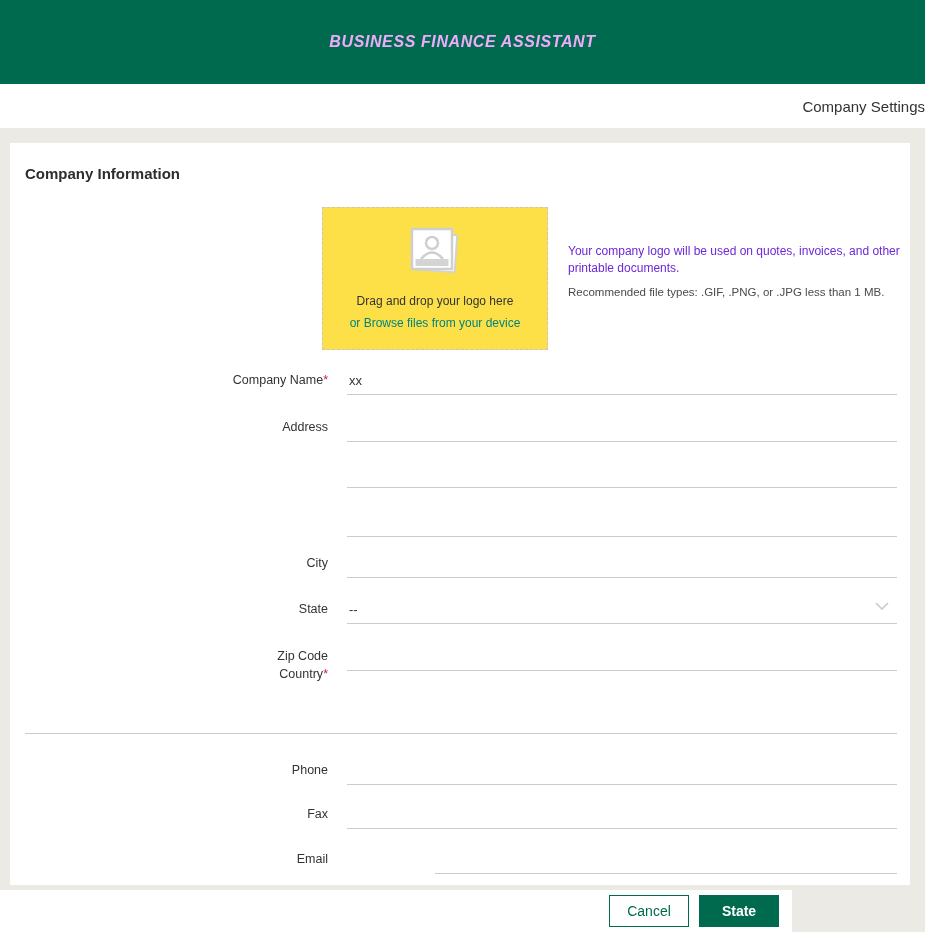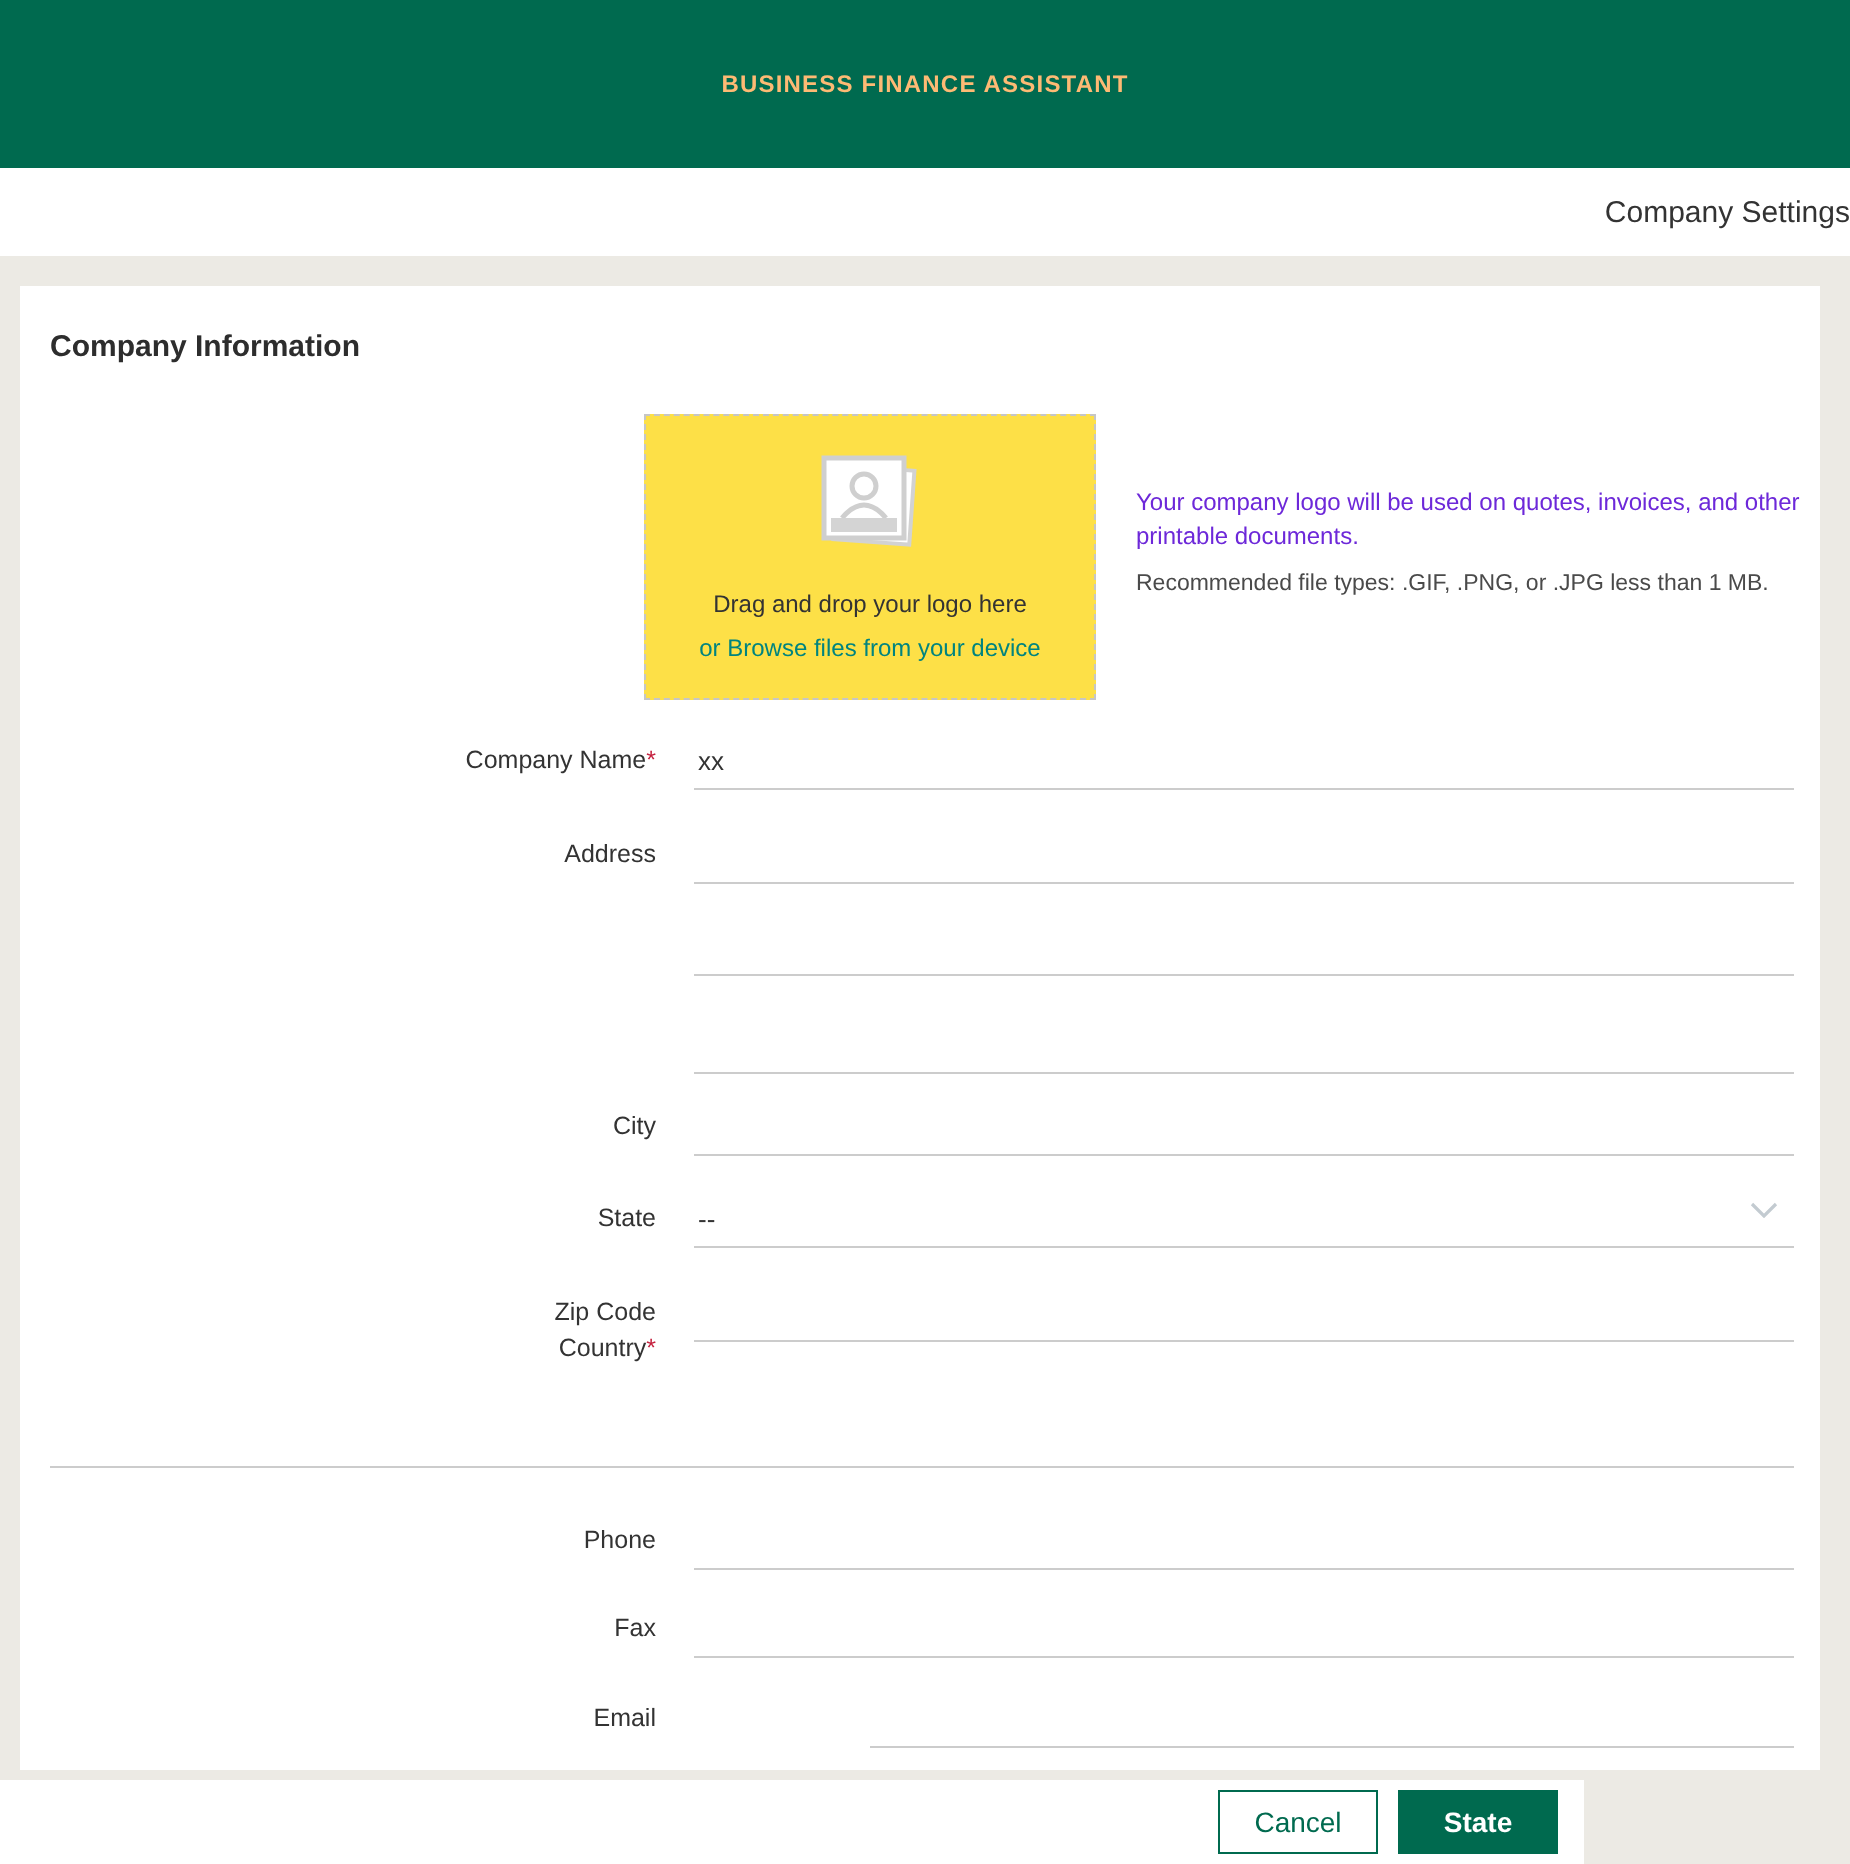--- a/index.html
+++ b/index.html
@@ -10,21 +10,21 @@
     color:#333;
     position:relative;
     overflow:hidden;
   }
   
   .topbar {
     height:84px; background:#006a4f;
     display:flex; align-items:center; justify-content:center;
   }
   .topbar h1 {
-    color:#fdba74; font-size:12px; font-weight:bold; letter-spacing:0.6px;
+    color:#f0abfc; font-size:16px; font-weight:bold; letter-spacing:0.6px;font-style:italic;
   }
   .subbar {
     height:44px; background:#fff;
     display:flex; align-items:center; justify-content:flex-end;
     font-size:15px; color:#333;
   }
   
   .card {
     position:absolute; left:10px; top:143px;
     width:900px; height:742px;

